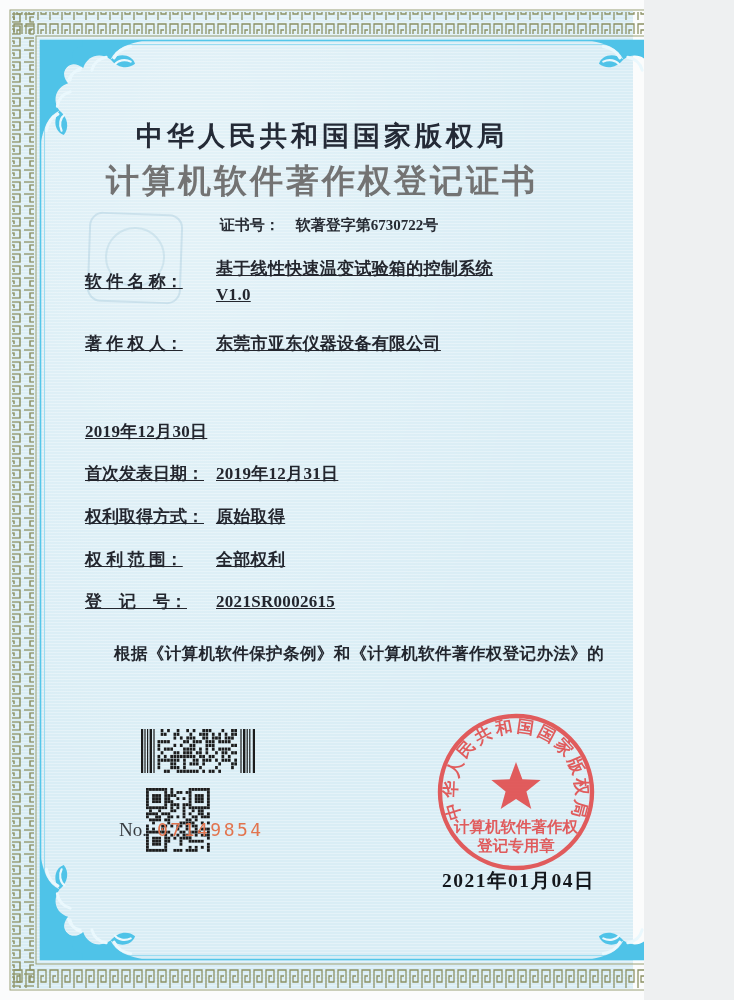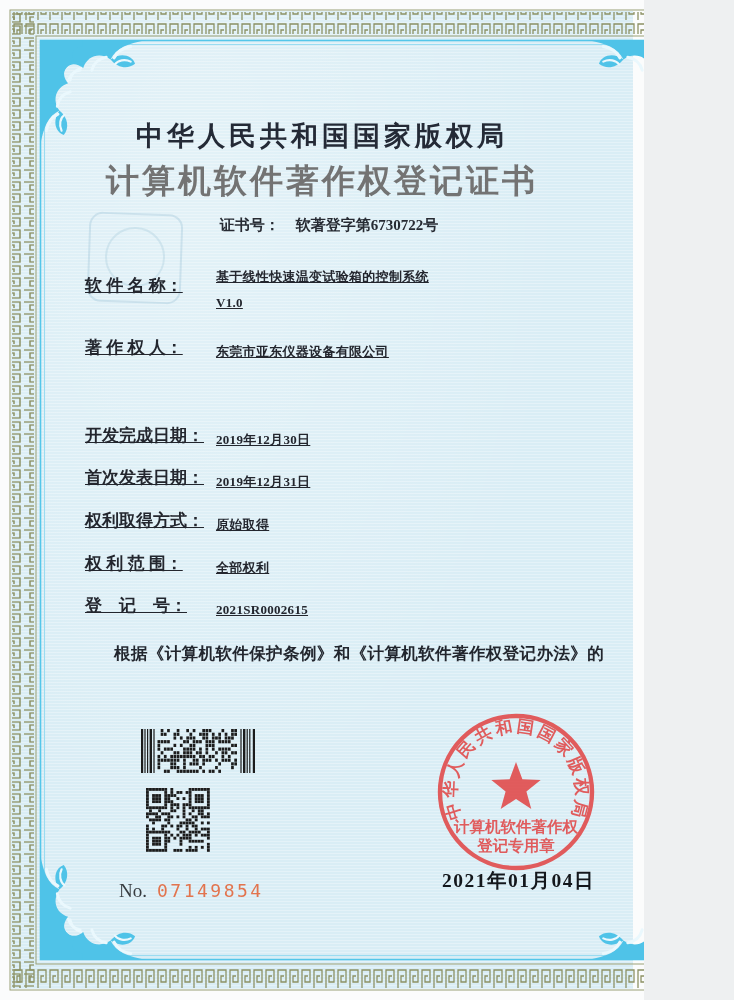--- a/index.html
+++ b/index.html
@@ -12,27 +12,27 @@
   .authority{position:absolute;top:118px;left:0;right:0;text-align:center;
              font-size:27px;font-weight:700;letter-spacing:4px;color:#242a36;}
   .main-title{position:absolute;top:159px;left:0;right:0;text-align:center;
               font-size:33px;font-weight:700;letter-spacing:3px;color:#737373;}
   .certline{position:absolute;top:216px;left:0;width:658px;text-align:center;
             font-size:15px;font-weight:700;color:#272b33;}
   .certline .gap{display:inline-block;width:16px;}
   .frow{position:absolute;left:85px;display:flex;align-items:center;text-decoration:underline;}
   .flabel{width:126px;margin-right:5px;font-size:17px;font-weight:700;white-space:pre;
           color:#23262e;line-height:26px;flex:none;}
-  .fvalue{font-size:13px;font-weight:700;color:#23262e;line-height:26px;letter-spacing:.3px;margin-top:8px;}
+  .fvalue{font-size:17px;font-weight:700;color:#23262e;line-height:26px;letter-spacing:.3px;}
   .statement{position:absolute;left:84px;top:631px;width:566px;font-size:16.5px;
              font-weight:600;line-height:46px;letter-spacing:.4px;color:#22262e;}
   .statement .l1{padding-left:30px;}
   .barcode{position:absolute;left:141px;top:729px;}
   .qr{position:absolute;left:146px;top:788px;}
-  .serial{position:absolute;left:119px;top:880px;font-size:19px;color:#373c40;}
+  .serial{position:absolute;left:119px;top:819px;font-size:19px;color:#373c40;}
   .serial .num{font-family:"DejaVu Sans Mono",monospace;font-size:18px;color:#e2744e;
                letter-spacing:2.5px;margin-left:10px;}
   .stamp{position:absolute;left:416px;top:692px;}
   .issue-date{position:absolute;left:442px;top:867px;font-size:19.5px;font-weight:700;
               letter-spacing:1.5px;color:#14171c;}
   .emboss{position:absolute;left:88px;top:213px;width:90px;height:86px;border-radius:14px;
           border:2px solid rgba(148,190,210,.32);transform:rotate(2deg);}
   .emboss .inner{position:absolute;left:15px;top:12px;width:56px;height:56px;border-radius:50%;
           border:2px solid rgba(148,190,210,.26);}
 </style>
@@ -91,21 +91,20 @@
 
   <div class="frow" style="top:256px">
     <div class="flabel">软 件 名 称：</div>
     <div class="fvalue"><span>基于线性快速温变试验箱的控制系统</span><br><span>V1.0</span></div>
   </div>
   <div class="frow" style="top:331px">
     <div class="flabel">著 作 权 人：</div>
     <div class="fvalue">东莞市亚东仪器设备有限公司</div>
   </div>
   <div class="frow" style="top:419px">
-    <div class="flabel">开发完成日期：</div>
     <div class="fvalue">2019年12月30日</div>
   </div>
   <div class="frow" style="top:461px">
     <div class="flabel">首次发表日期：</div>
     <div class="fvalue">2019年12月31日</div>
   </div>
   <div class="frow" style="top:504px">
     <div class="flabel">权利取得方式：</div>
     <div class="fvalue">原始取得</div>
   </div>

